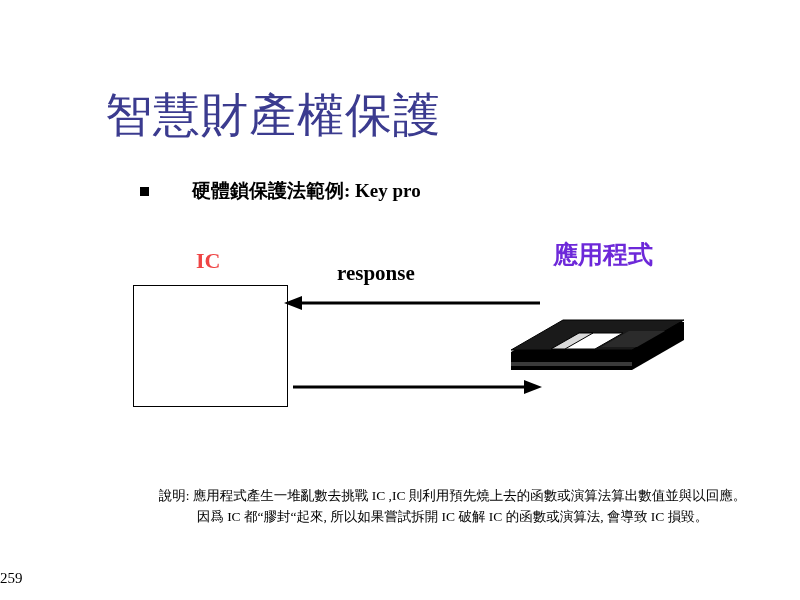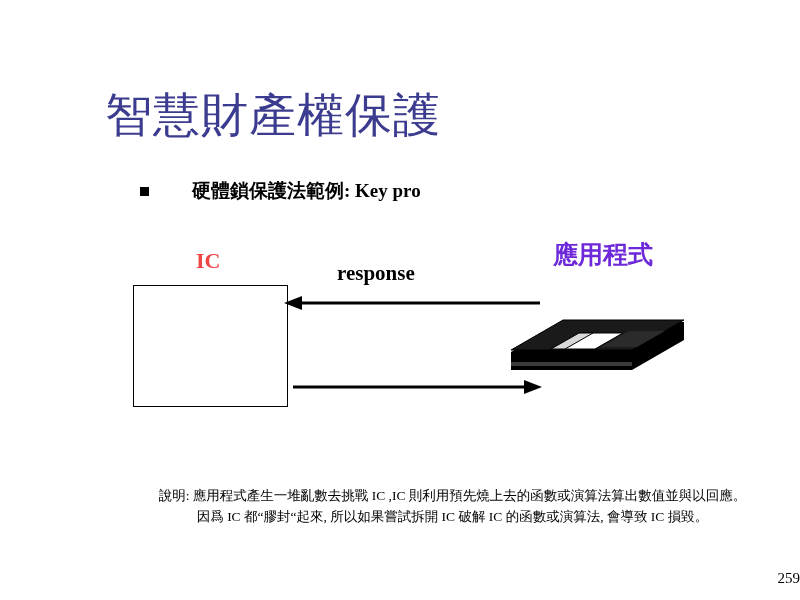--- a/index.html
+++ b/index.html
@@ -124,21 +124,21 @@
     font-size: 13.5px;
     line-height: 1.55;
     color: #000000;
     text-align: center;
   }
   .page-number {
     position: absolute;
     left: 0;
     top: 570px;
     width: 800px;
-    text-align: right;
+    text-align: left;
     font-family: "Liberation Serif", serif;
     font-size: 15px;
     color: #000000;
   }
 </style>
 </head>
 <body>
 
 <div class="slide">
 

